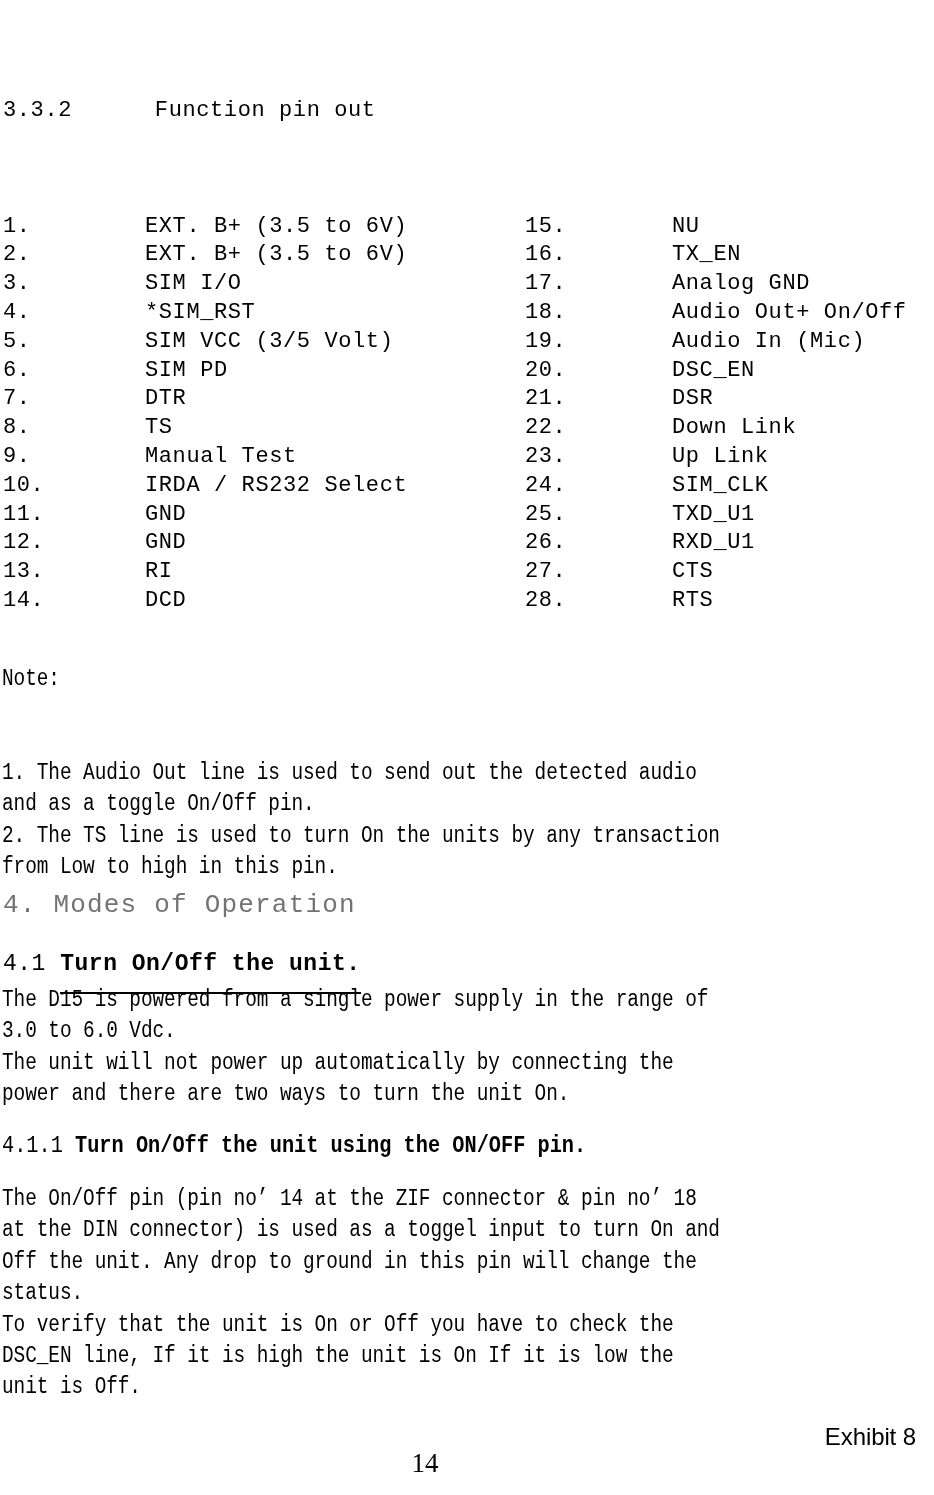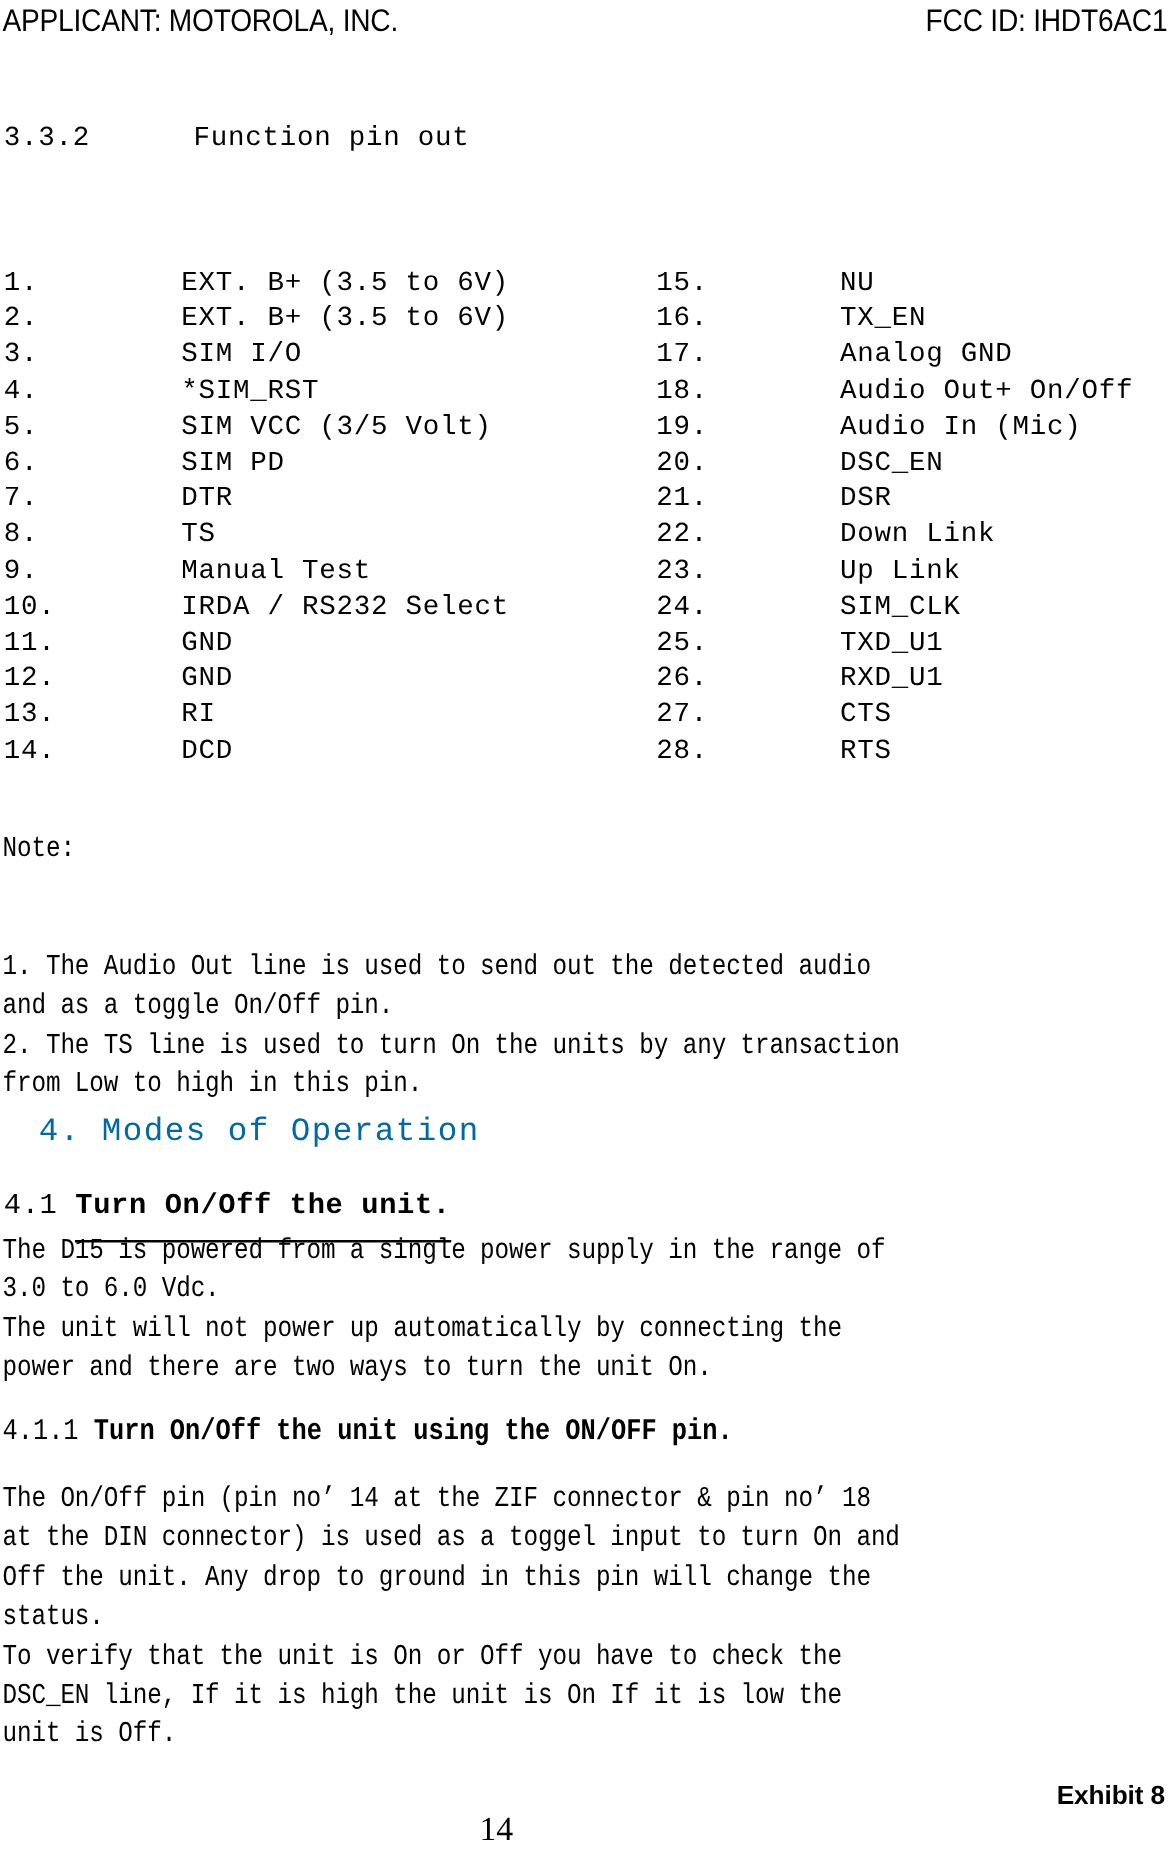--- a/index.html
+++ b/index.html
@@ -161,55 +161,51 @@
   
   .pageno {
     position: absolute;
     left: 0;
     top: 1448px;
     width: 794px;
     text-align: center;
     font-family: "Liberation Serif", "DejaVu Serif", serif;
     font-size: 27px;
     line-height: 30px;
+    padding-left: 28px;
   }
   .exhibit {
     position: absolute;
-    right: 2px;
+    right: 18px;
     top: 1424px;
     font-family: "Liberation Sans", "DejaVu Sans", sans-serif;
-    font-size: 21px;
+    font-size: 24px;
     line-height: 26px;
     letter-spacing: -0.1px;
     white-space: nowrap;
-    font-weight: bold;
   }
 </style>
 </head>
 <body>
 
 <div class="page">
 
-  <div class="run-head">
-    <span class="applicant">APPLICANT:  MOTOROLA, INC.</span>
-    <span class="fccid">FCC ID: IHDT6AC1</span>
-  </div>
 
   <div class="mono sec-332">3.3.2      Function pin out</div>
 
   <div class="mono pintable">
     <span id="pin-rows"><span class="pinrow"><span class="c-num-l">1.</span><span class="c-fn-l">EXT. B+ (3.5 to 6V)</span><span class="c-num-r">15.</span><span class="c-fn-r">NU</span></span><span class="pinrow"><span class="c-num-l">2.</span><span class="c-fn-l">EXT. B+ (3.5 to 6V)</span><span class="c-num-r">16.</span><span class="c-fn-r">TX_EN</span></span><span class="pinrow"><span class="c-num-l">3.</span><span class="c-fn-l">SIM I/O</span><span class="c-num-r">17.</span><span class="c-fn-r">Analog GND</span></span><span class="pinrow"><span class="c-num-l">4.</span><span class="c-fn-l">*SIM_RST</span><span class="c-num-r">18.</span><span class="c-fn-r">Audio Out+ On/Off</span></span><span class="pinrow"><span class="c-num-l">5.</span><span class="c-fn-l">SIM VCC (3/5 Volt)</span><span class="c-num-r">19.</span><span class="c-fn-r">Audio In (Mic)</span></span><span class="pinrow"><span class="c-num-l">6.</span><span class="c-fn-l">SIM PD</span><span class="c-num-r">20.</span><span class="c-fn-r">DSC_EN</span></span><span class="pinrow"><span class="c-num-l">7.</span><span class="c-fn-l">DTR</span><span class="c-num-r">21.</span><span class="c-fn-r">DSR</span></span><span class="pinrow"><span class="c-num-l">8.</span><span class="c-fn-l">TS</span><span class="c-num-r">22.</span><span class="c-fn-r">Down Link</span></span><span class="pinrow"><span class="c-num-l">9.</span><span class="c-fn-l">Manual Test</span><span class="c-num-r">23.</span><span class="c-fn-r">Up Link</span></span><span class="pinrow"><span class="c-num-l">10.</span><span class="c-fn-l">IRDA / RS232 Select</span><span class="c-num-r">24.</span><span class="c-fn-r">SIM_CLK</span></span><span class="pinrow"><span class="c-num-l">11.</span><span class="c-fn-l">GND</span><span class="c-num-r">25.</span><span class="c-fn-r">TXD_U1</span></span><span class="pinrow"><span class="c-num-l">12.</span><span class="c-fn-l">GND</span><span class="c-num-r">26.</span><span class="c-fn-r">RXD_U1</span></span><span class="pinrow"><span class="c-num-l">13.</span><span class="c-fn-l">RI</span><span class="c-num-r">27.</span><span class="c-fn-r">CTS</span></span><span class="pinrow"><span class="c-num-l">14.</span><span class="c-fn-l">DCD</span><span class="c-num-r">28.</span><span class="c-fn-r">RTS</span></span></span>
   </div>
 
   <div class="mono notes">
     <span class="ln">Note:</span>
     <span id="note-lines"><span class="ln">1. The Audio Out line is used to send out the detected audio</span><span class="ln">and as a toggle On/Off pin.</span><span class="ln">2. The TS line is used to turn On the units by any transaction</span><span class="ln">from Low to high in this pin.</span></span>
   </div>
 
-  <div class="mono h-chapter" style="color: #0369a1; margin-left: 28px;">4. Modes of Operation</div>
+  <div class="mono h-chapter" style="color: #737373;">4. Modes of Operation</div>
 
   <div class="mono h-41"><span class="num">4.1</span><span> </span><span class="ttl">Turn On/Off the unit.</span></div>
 
   <div class="mono body-par" id="par-41"><span class="ln">The D15 is powered from a single power supply in the range of</span><span class="ln">3.0 to 6.0 Vdc.</span><span class="ln">The unit will not power up automatically by connecting the</span><span class="ln">power and there are two ways to turn the unit On.</span></div>
 
   <div class="mono h-411"><span class="num">4.1.1</span><span> </span><span class="ttl">Turn On/Off the unit using the ON/OFF pin.</span></div>
 
   <div class="mono body-par" id="par-411"><span class="ln">The On/Off pin (pin no’ 14 at the ZIF connector &amp; pin no’ 18</span><span class="ln">at the DIN connector) is used as a toggel input to turn On and</span><span class="ln">Off the unit. Any drop to ground in this pin will change the</span><span class="ln">status.</span><span class="ln">To verify that the unit is On or Off you have to check the</span><span class="ln">DSC_EN line, If it is high the unit is On If it is low the</span><span class="ln">unit is Off.</span></div>
 
   <div class="pageno">14</div>

